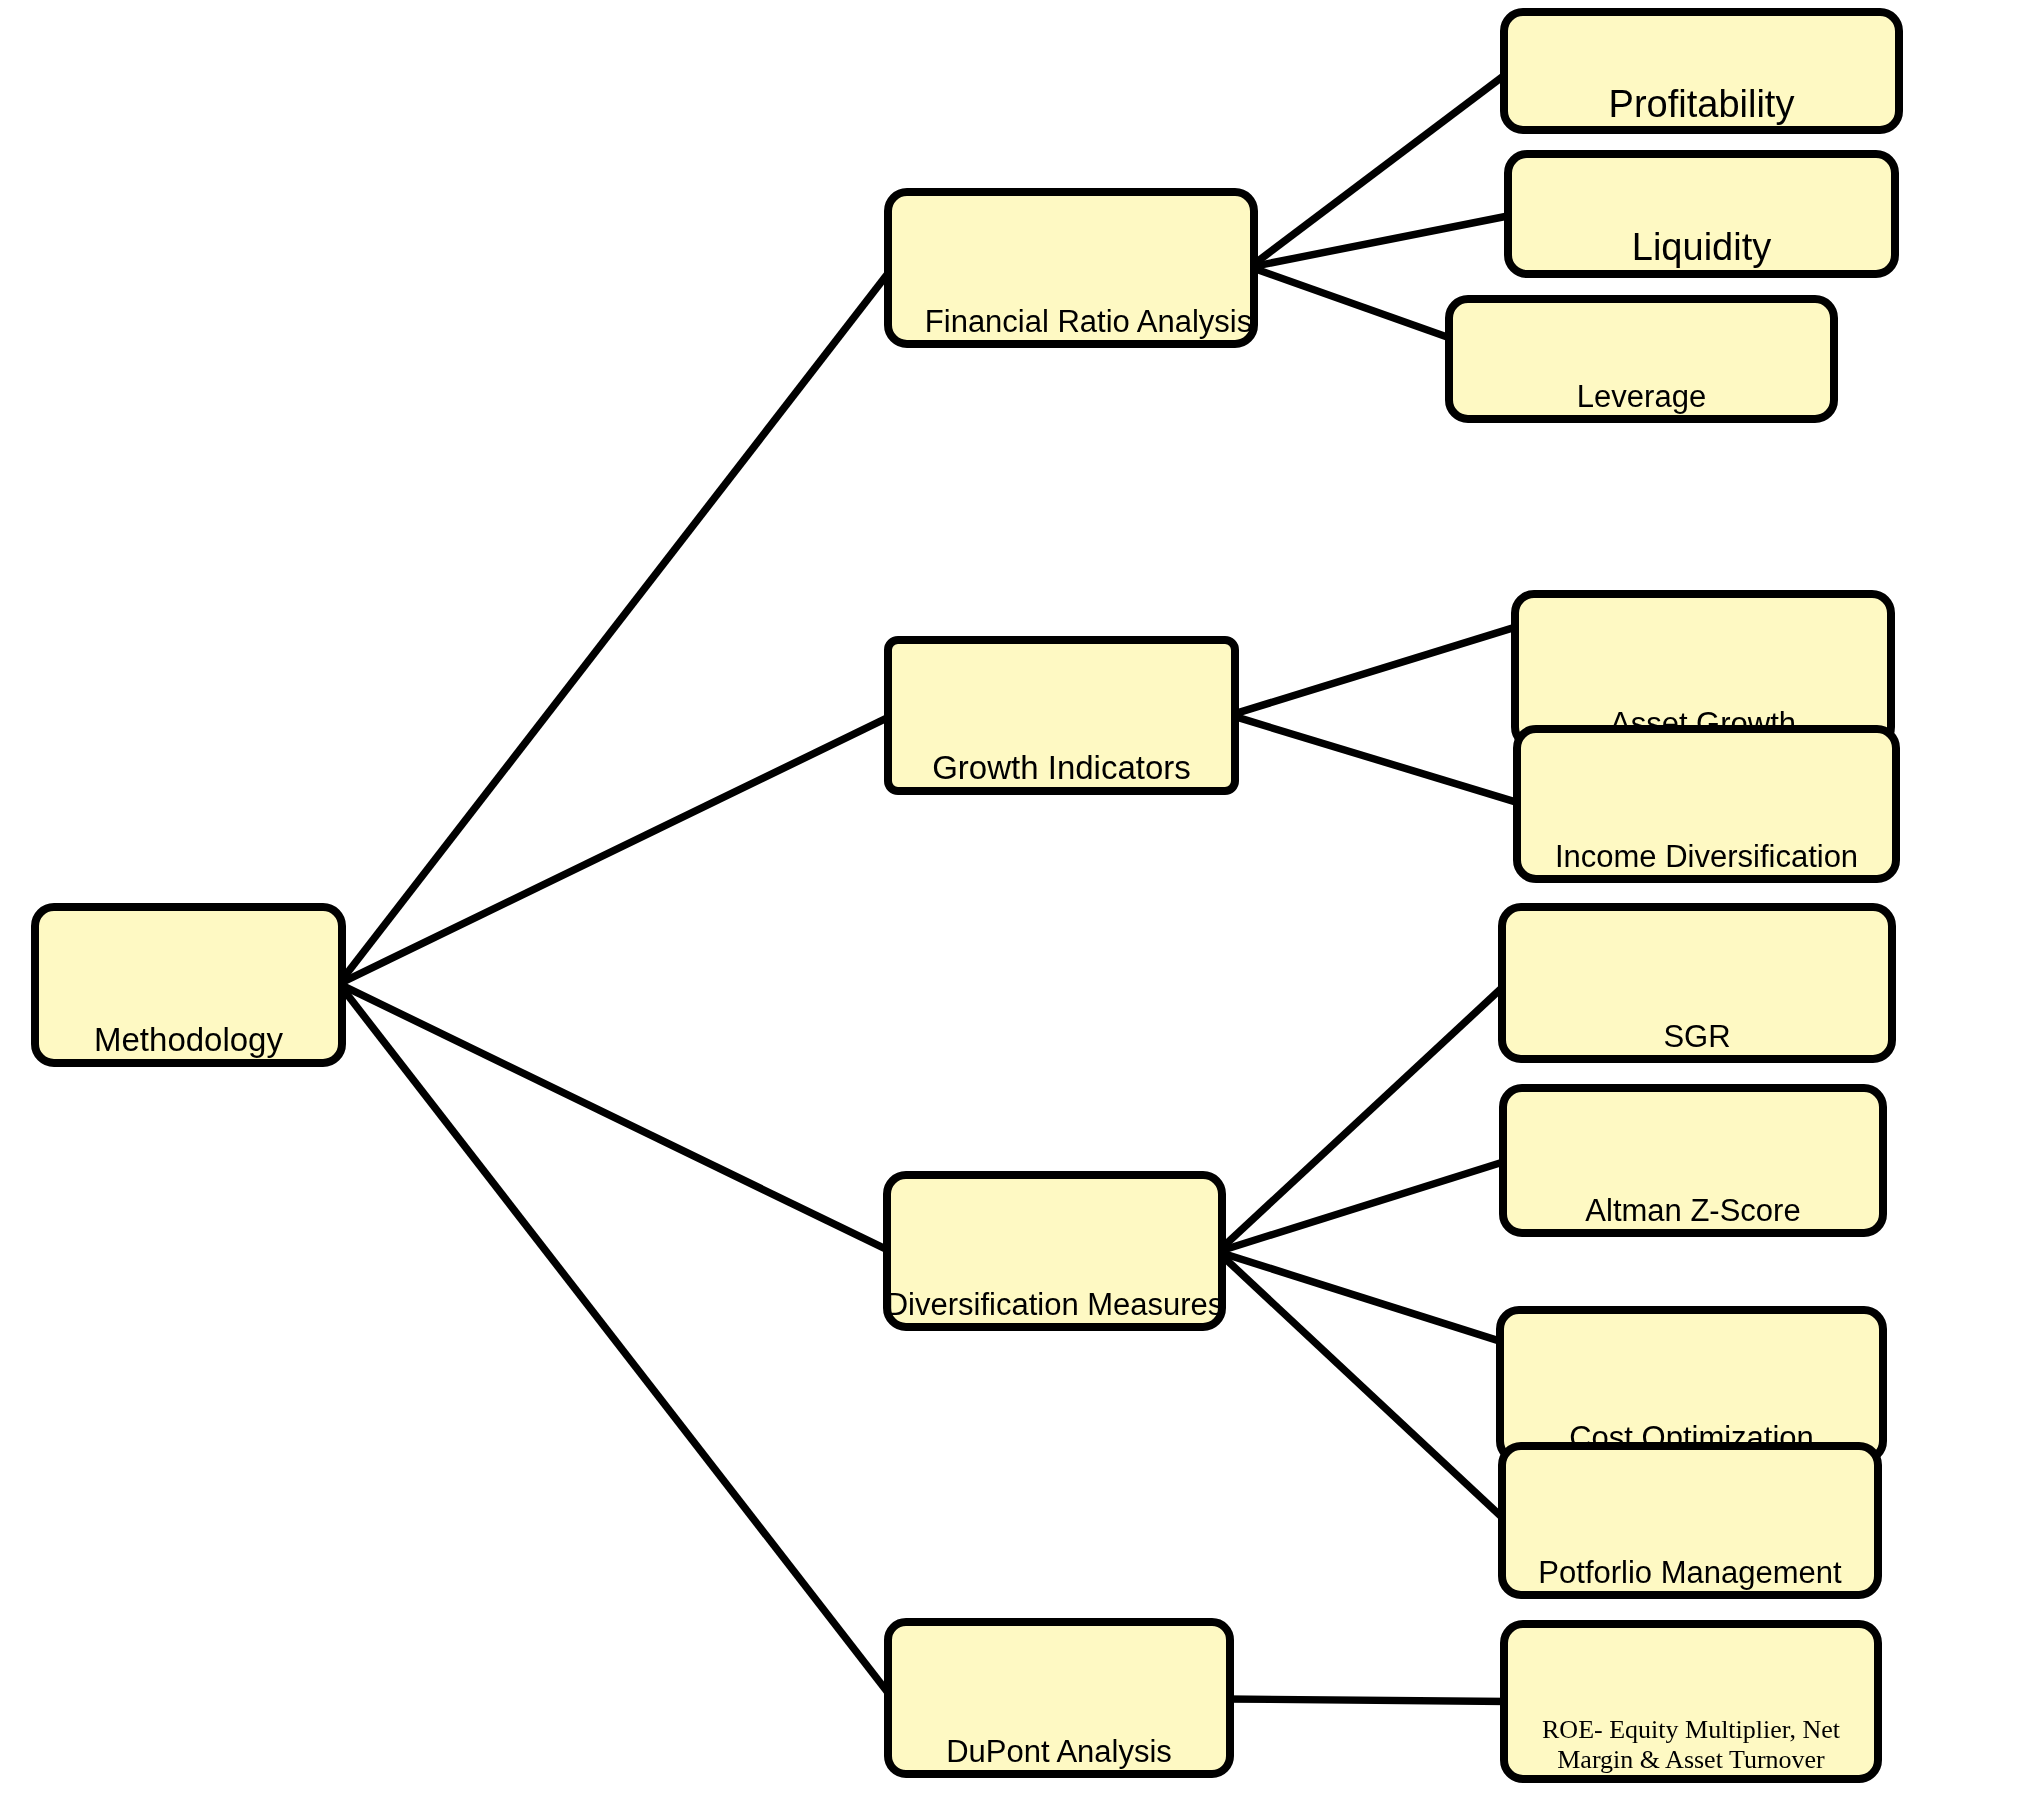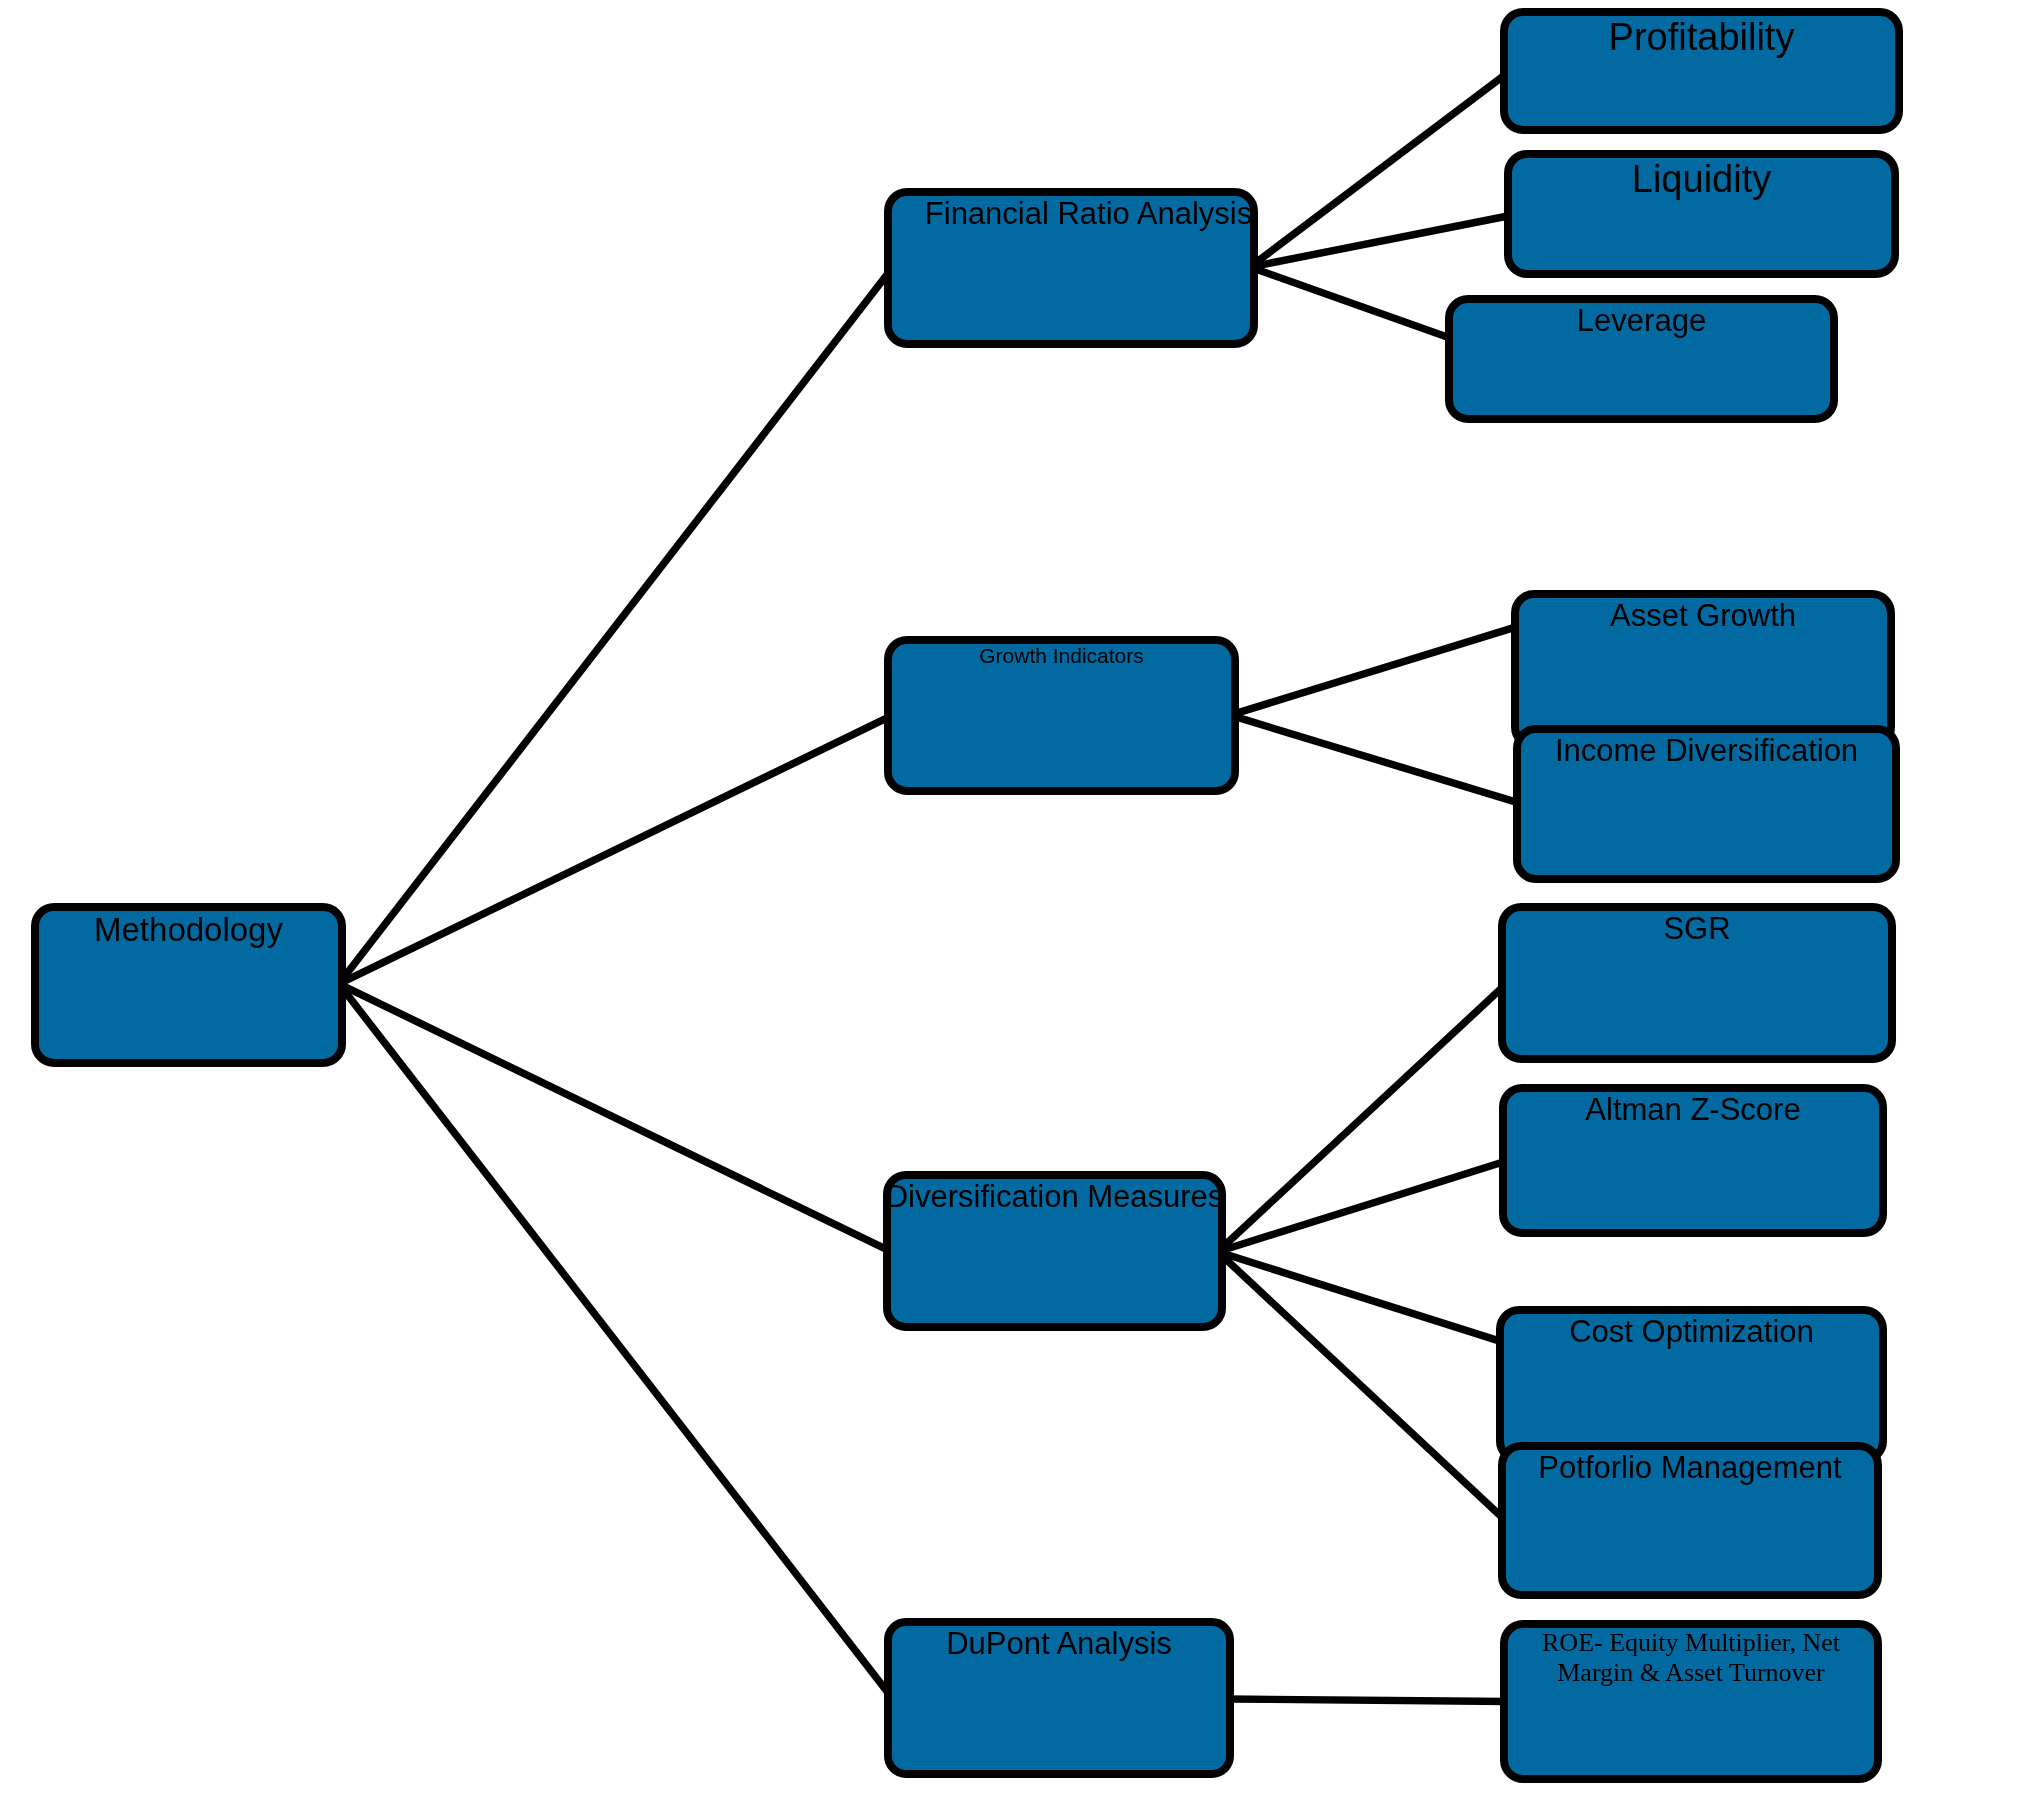--- a/index.html
+++ b/index.html
@@ -19,45 +19,45 @@
     position: absolute;
     left: 0;
     top: 0;
     width: 2042px;
     height: 1804px;
     z-index: 1;
   }
   .node {
     position: absolute;
     box-sizing: border-box;
-    background: #0369a1;
+    background: #fef9c3;
     border: 8.3px solid #000000;
     border-radius: 23px;
     display: flex;
-    align-items: flex-start;
+    align-items: flex-end;
     justify-content: center;
     text-align: center;
     color: #000000;
     z-index: 2;
   }
   .node .lbl {
     display: block;
     white-space: nowrap;
     line-height: 1.15;
   }
   .node.wrap .lbl {
     white-space: normal;
   }
 
   
   #node-root            { left: 31px;   top: 903px; width: 315px; height: 164px; font-size: 33px; }
 
   
   #node-b0              { left: 884px; top: 188px;  width: 374px; height: 160px; font-size: 31px; padding-left: 35px; }
-  #node-b1              { left: 884px; top: 636px;  width: 355px; height: 159px; font-size: 21px; }
+  #node-b1              { left: 884px; top: 636px;  width: 355px; height: 159px; font-size: 33px; border-radius: 14px; }
   #node-b2              { left: 883px; top: 1171px; width: 343px; height: 160px; font-size: 31px; }
   #node-b3              { left: 884px; top: 1618px; width: 350px; height: 160px; font-size: 31px; border-radius: 22px; }
 
   
   #node-b0c0            { left: 1500px; top: 8.3px;   width: 403px; height: 126px; font-size: 38px; }
   #node-b0c1            { left: 1504px; top: 150px;  width: 395px; height: 128px; font-size: 38px; }
   #node-b0c2            { left: 1445px; top: 295px;  width: 393px; height: 128px; font-size: 31px; }
   #node-b1c0            { left: 1511px; top: 546px;  width: 384px; height: 160px; font-size: 31px; margin-top: 44px; }
   #node-b1c1            { left: 1513px; top: 725px;  width: 387px; height: 158px; font-size: 31px; }
   #node-b2c0            { left: 1498px; top: 903px; width: 398px; height: 160px; font-size: 31px; }

